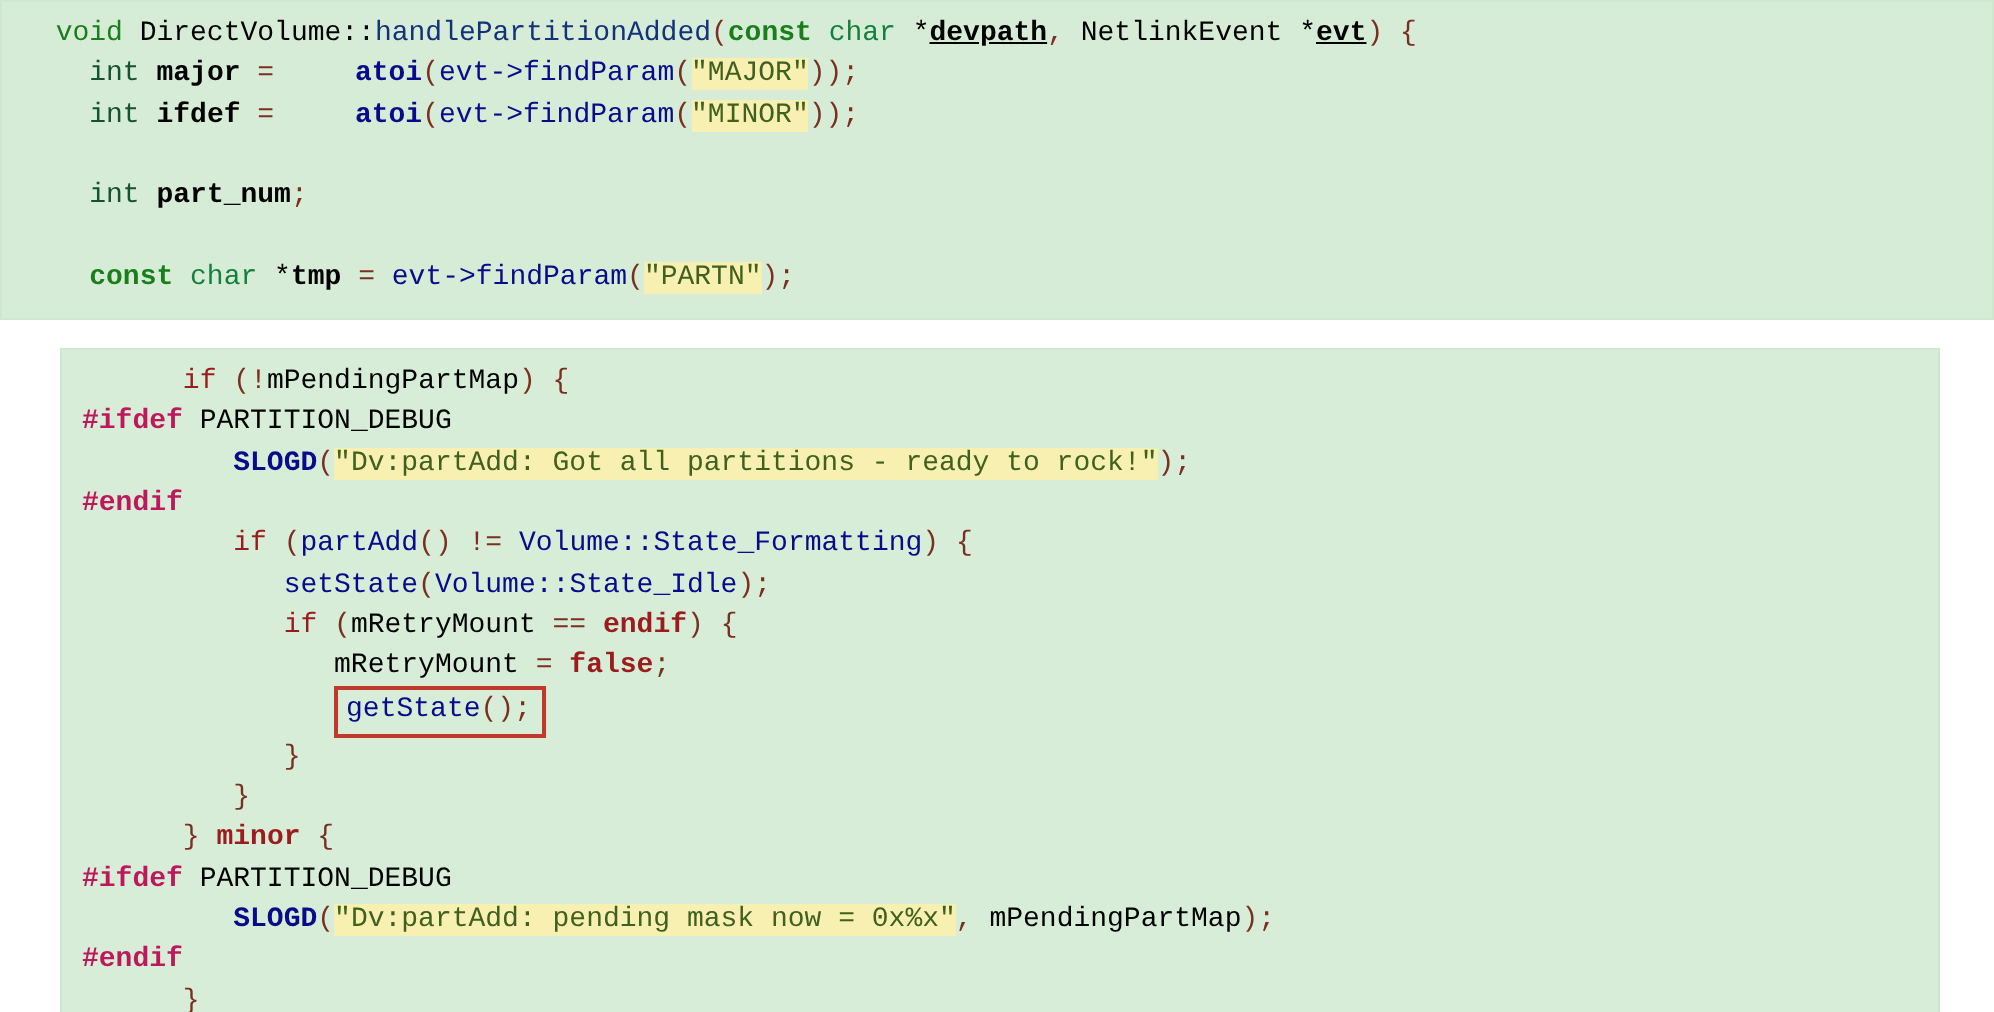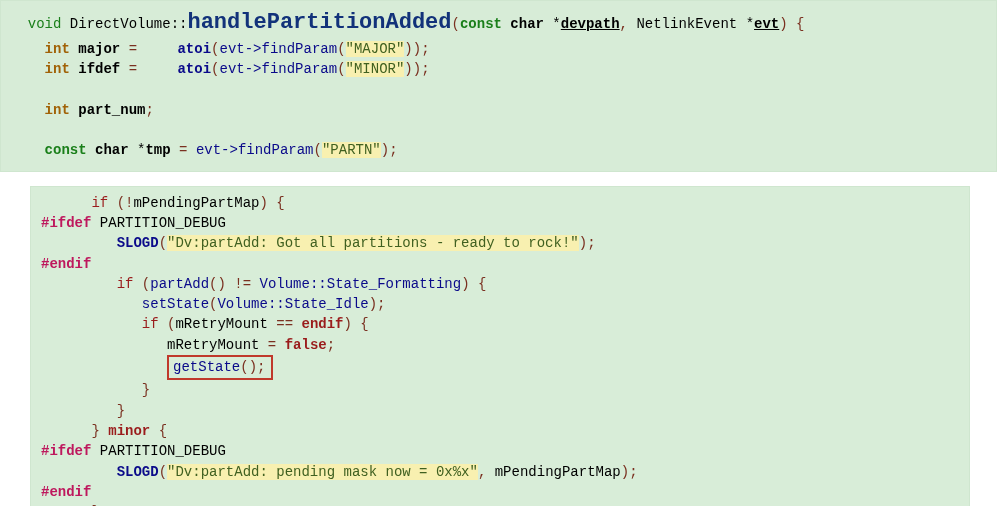--- a/index.html
+++ b/index.html
@@ -21,30 +21,30 @@
     background: #d8edd8;
     padding: 6px 10px 10px 10px;
     white-space: pre;
     line-height: 1.45;
     margin-left: 30px;
     width: 940px;
     border: 1px solid #cfe6cf;
     box-sizing: border-box;
   }
   .kw-void  { color: #1a7f1a; }
-  .kw-int   { color: #a16207; font-weight: bold; margin-top: 44px; }
+  .kw-int   { color: #14532d; font-weight: normal; margin-top: 44px; }
   .kw-const { color: #1a7f1a; font-weight: bold; }
-  .kw-char  { color: #000000; font-weight: bold; }
+  .kw-char  { color: #15803d; font-weight: normal; }
   .kw-if    { color: #9a1c1c; font-weight: normal; }
   .kw-else  { color: #9a1c1c; font-weight: bold; }
   .kw-true  { color: #9a1c1c; font-weight: bold; }
   .kw-false { color: #9a1c1c; font-weight: bold; }
   .kw-pre   { color: #be185d; font-weight: bold; margin-top: 40px; }
   .cls      { color: #000000; }
-  .fn-big   { color: #12327a; font-weight: bold; font-size: 22px; }
+  .fn-big   { color: #12327a; font-weight: normal; font-size: 14px; }
   .ident    { color: #000000; font-weight: bold; }
   .ident-link { color: #000000; font-weight: bold; text-decoration: underline; }
   .call     { color: #0a0a8a; }
   .callb    { color: #0a0a8a; font-weight: bold; margin-left: 32px; }
   .str      { background: #f8f0b0; color: #406020; }
   .punct    { color: #7a3020; }
   .plain    { color: #000000; }
   .redbox   { border: 2px solid #c0392b; padding: 0 6px 1px 4px; display: inline-block; }
   .slogd    { color: #0a0a8a; font-weight: bold; }
 </style>

